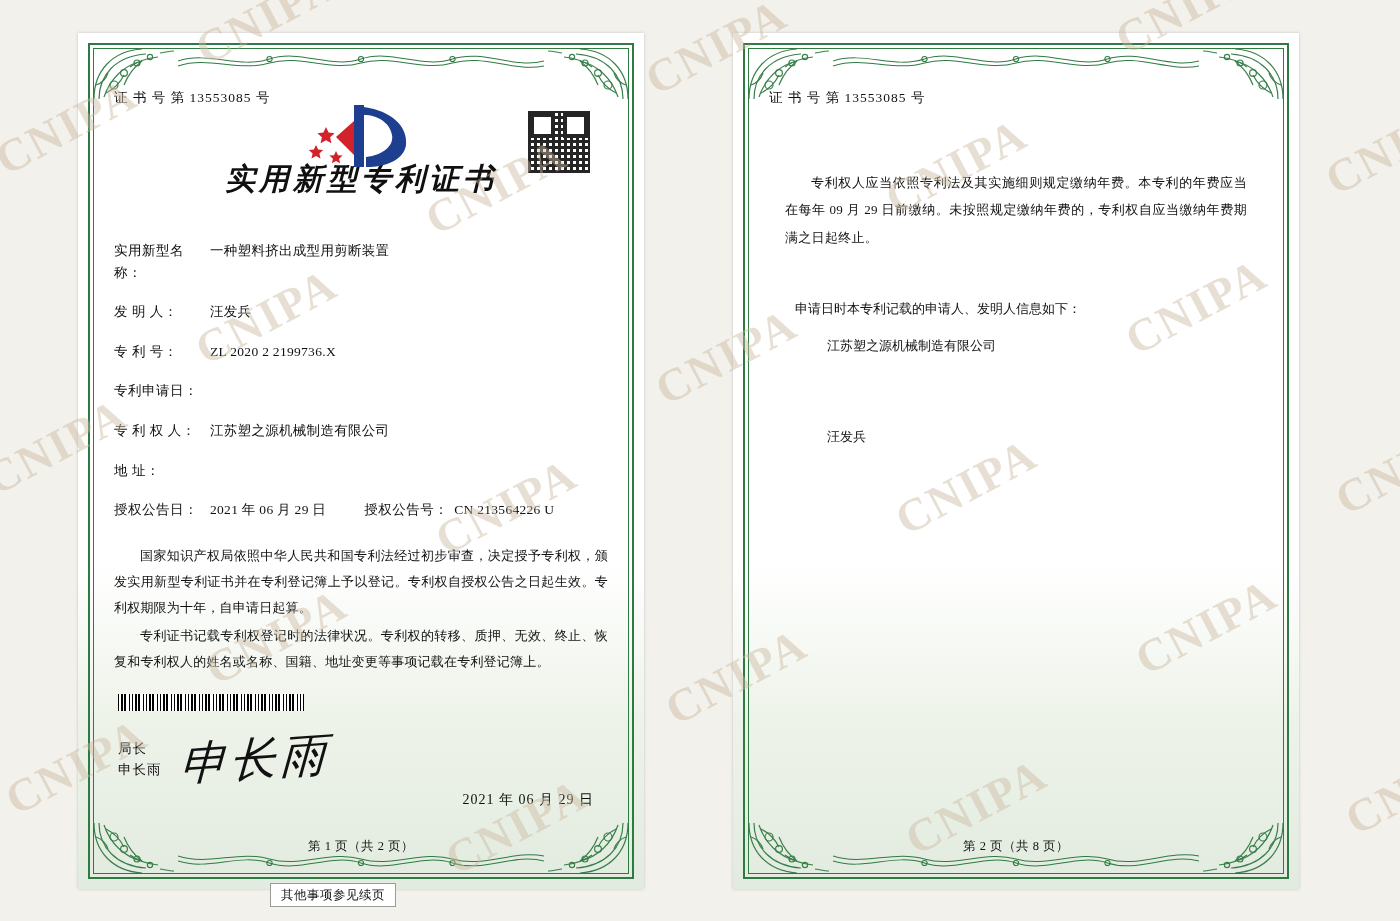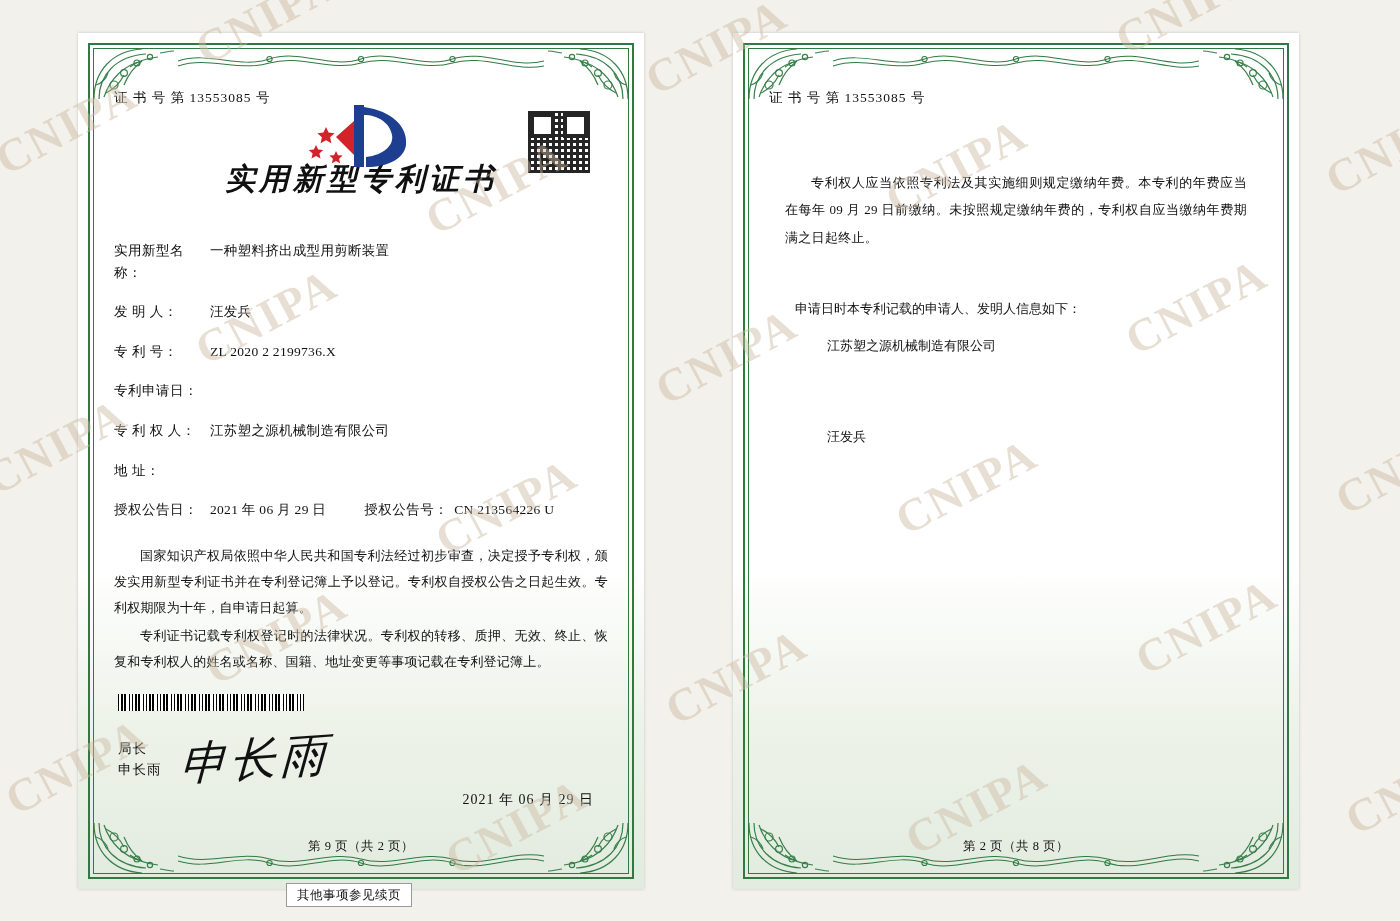--- a/index.html
+++ b/index.html
@@ -226,21 +226,21 @@
   .p2-text p { margin: 16px; text-indent: 26px; text-align: justify; }
   .p2-block { margin-top: 44px; font-size: 13px; line-height: 2.1; color: #111; }
   .p2-block .lead { text-indent: 26px; }
   .p2-block .sub { margin-top: 2px; }
   .p2-block .val { margin-left: 58px; margin-top: 10px; }
   .p2-gap { height: 54px; }
 
   
   .bottom-note {
     position: absolute;
-    left: 286px;
+    left: 270px;
     bottom: 14px;
     width: 124px;
     height: 22px;
     border: 1px solid #9a9a9a;
     background: #fff;
     color: #111;
     font-size: 12.5px;
     letter-spacing: 0.5px;
     display: flex;
     align-items: center;
@@ -393,21 +393,21 @@
 
     <div class="signature-block">
       <div class="sig-label">
         <div>局长</div>
         <div>申长雨</div>
       </div>
       <div class="sig-script">申长雨</div>
     </div>
 
     <div class="issue-date">2021 年 06 月 29 日</div>
-    <div class="page-foot">第 9 页（共 2 页）</div>
+    <div class="page-foot">第 1 页（共 2 页）</div>
   </div>
 </div>
 
 <div class="page" id="page-2">
   <div class="border-outer"></div>
   <div class="border-inner"></div>
 
   <div class="corner c-tl">
     <svg viewBox="0 0 86 58" fill="none" stroke="currentColor" stroke-width="1.2">
       <path d="M4 54 C4 26 22 6 52 4"></path>

